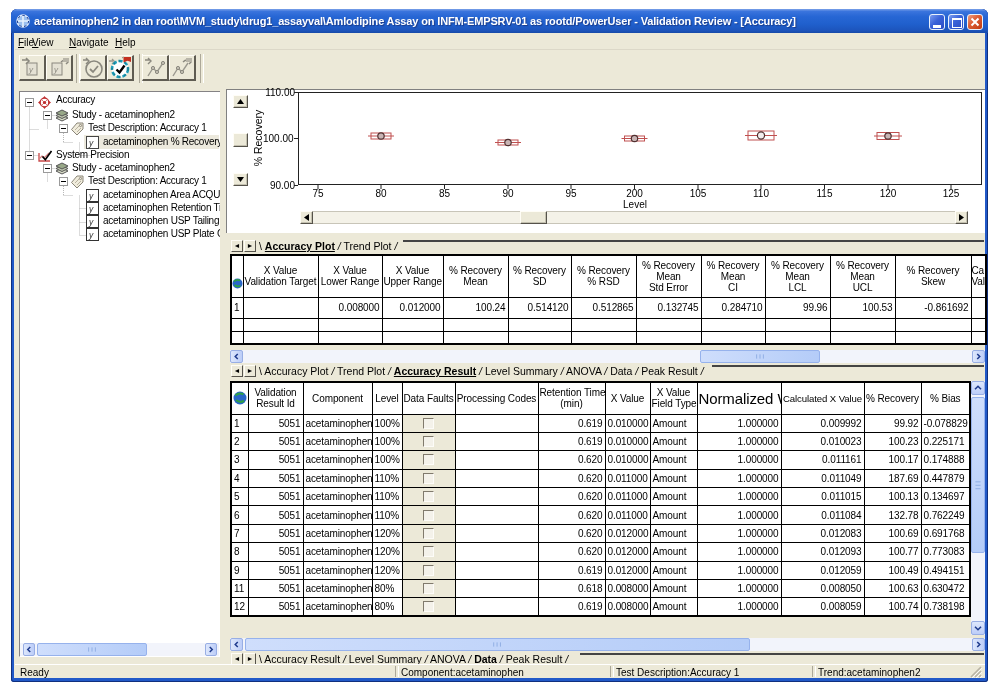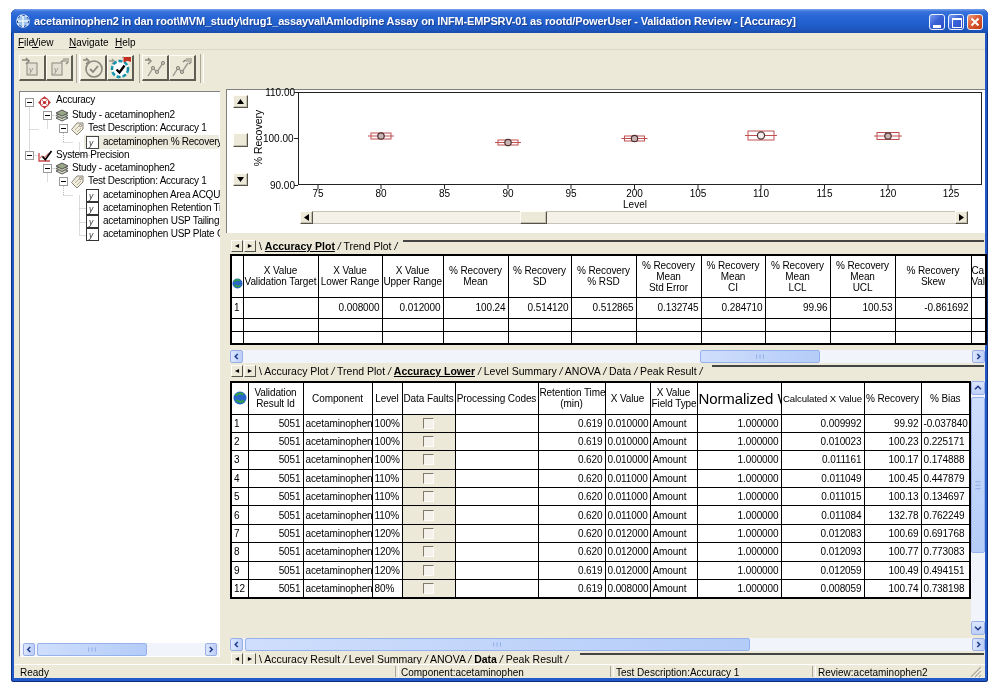--- a/index.html
+++ b/index.html
@@ -410,21 +410,21 @@
  </div>
  <div class="xpbtn xpbtnv" style="left:742px;top:0;width:13px;height:13px">
   <svg class="chev" viewBox="0 0 13 13">
         <path d="M5 3.5l3 3-3 3" fill="none" stroke="#1e3a8c" stroke-width="1.8"></path>
       </svg>
  </div>
 </div>
 
 <div class="tarrow" style="left:231px;top:365px">◄</div>
 <div class="tarrow" style="left:244px;top:365px">►</div>
-<div class="tabtxt" style="left:259px;top:365px">\ Accuracy Plot <i>/</i> Trend Plot <i>/</i> <span class="tab-act" style="text-decoration:underline">Accuracy Lower</span> <i>/</i> Level Summary <i>/</i> ANOVA <i>/</i> Data <i>/</i> Peak Result <i>/</i></div>
+<div class="tabtxt" style="left:259px;top:365px">\ Accuracy Plot <i>/</i> Trend Plot <i>/</i> <span class="tab-act" style="text-decoration:underline">Accuracy Result</span> <i>/</i> Level Summary <i>/</i> ANOVA <i>/</i> Data <i>/</i> Peak Result <i>/</i></div>
 <div class="abs" style="left:712px;top:365px;width:272px;height:2px;background:#444"></div>
 
 <table class="abs" style="left:230px;top:381px;width:739px;border:2px solid #000">
 <colgroup>
       <col style="width:17px">
       <col style="width:55px">
       <col style="width:69px">
       <col style="width:30px">
       <col style="width:53px">
       <col style="width:83px">
@@ -465,21 +465,21 @@
         <td style="background:#ECE9D8;padding:0">
           <div style="width:11px;height:11px;margin:0 auto;border:1px solid;border-color:#807a6c #fdfcf8 #fdfcf8 #807a6c;background:#f4f2ea;box-sizing:border-box"></div>
         </td>
         <td></td>
         <td class="num">0.619</td>
         <td>0.010000</td>
         <td>Amount</td>
         <td class="num">1.000000</td>
         <td class="num">0.009992</td>
         <td class="num">99.92</td>
-        <td>-0.037840</td>
+        <td>-0.078829</td>
 </tr>
 <tr style="height:18.4px">
  <td>2</td>
         <td class="num">5051</td>
         <td>acetaminophen</td>
         <td>100%</td>
         <td style="background:#ECE9D8;padding:0">
           <div style="width:11px;height:11px;margin:0 auto;border:1px solid;border-color:#807a6c #fdfcf8 #fdfcf8 #807a6c;background:#f4f2ea;box-sizing:border-box"></div>
         </td>
         <td></td>
@@ -515,21 +515,21 @@
         <td>110%</td>
         <td style="background:#ECE9D8;padding:0">
           <div style="width:11px;height:11px;margin:0 auto;border:1px solid;border-color:#807a6c #fdfcf8 #fdfcf8 #807a6c;background:#f4f2ea;box-sizing:border-box"></div>
         </td>
         <td></td>
         <td class="num">0.620</td>
         <td>0.011000</td>
         <td>Amount</td>
         <td class="num">1.000000</td>
         <td class="num">0.011049</td>
-        <td class="num">100.45</td>
+        <td class="num">187.69</td>
         <td>0.447879</td>
 </tr>
 <tr style="height:18.4px">
  <td>5</td>
         <td class="num">5051</td>
         <td>acetaminophen</td>
         <td>110%</td>
         <td style="background:#ECE9D8;padding:0">
           <div style="width:11px;height:11px;margin:0 auto;border:1px solid;border-color:#807a6c #fdfcf8 #fdfcf8 #807a6c;background:#f4f2ea;box-sizing:border-box"></div>
         </td>
@@ -602,20 +602,37 @@
           <div style="width:11px;height:11px;margin:0 auto;border:1px solid;border-color:#807a6c #fdfcf8 #fdfcf8 #807a6c;background:#f4f2ea;box-sizing:border-box"></div>
         </td>
         <td></td>
         <td class="num">0.619</td>
         <td>0.012000</td>
         <td>Amount</td>
         <td class="num">1.000000</td>
         <td class="num">0.012059</td>
         <td class="num">100.49</td>
         <td>0.494151</td>
+</tr>
+<tr style="height:18.4px">
+ <td>11</td>
+        <td class="num">5051</td>
+        <td>acetaminophen</td>
+        <td>80%</td>
+        <td style="background:#ECE9D8;padding:0">
+          <div style="width:11px;height:11px;margin:0 auto;border:1px solid;border-color:#807a6c #fdfcf8 #fdfcf8 #807a6c;background:#f4f2ea;box-sizing:border-box"></div>
+        </td>
+        <td></td>
+        <td class="num">0.618</td>
+        <td>0.008000</td>
+        <td>Amount</td>
+        <td class="num">1.000000</td>
+        <td class="num">0.008050</td>
+        <td class="num">100.63</td>
+        <td>0.630472</td>
 </tr>
 <tr style="height:18.4px">
  <td>12</td>
         <td class="num">5051</td>
         <td>acetaminophen</td>
         <td>80%</td>
         <td style="background:#ECE9D8;padding:0">
           <div style="width:11px;height:11px;margin:0 auto;border:1px solid;border-color:#807a6c #fdfcf8 #fdfcf8 #807a6c;background:#f4f2ea;box-sizing:border-box"></div>
         </td>
         <td></td>
@@ -671,21 +688,21 @@
 <div class="tabtxt" style="left:259px;top:653px">\ Accuracy Result <i>/</i> Level Summary <i>/</i> ANOVA <i>/</i> <span class="tab-act" style="text-decoration:underline">Data</span> <i>/</i> Peak Result <i>/</i></div>
 <div class="abs" style="left:580px;top:653px;width:404px;height:2px;background:#444"></div>
 
 <div class="abs" style="left:15px;top:664px;width:970px;height:1px;background:#fff"></div>
 <div class="statxt" style="left:20px;top:667px">Ready</div>
 <div class="sdiv" style="left:395px;top:666px"></div>
 <div class="statxt" style="left:401px;top:667px">Component:acetaminophen</div>
 <div class="sdiv" style="left:610px;top:666px"></div>
 <div class="statxt" style="left:616px;top:667px">Test Description:Accuracy 1</div>
 <div class="sdiv" style="left:812px;top:666px"></div>
-<div class="statxt" style="left:818px;top:667px">Review:acetaminophen2</div>
+<div class="statxt" style="left:818px;top:667px">Trend:acetaminophen2</div>
 <svg class="abs" style="left:968px;top:664px" width="15" height="14" viewBox="0 0 15 14">
  <g stroke="#b8b4a4" stroke-width="1.6">
       <path d="M13 3L3 13M13 7L7 13M13 11l-2 2"></path>
     </g>
  <g stroke="#fff" stroke-width="0.8">
       <path d="M14 4L4 14M14 8L8 14M14 12l-2 2"></path>
     </g>
 </svg>
 
 </body></html>

